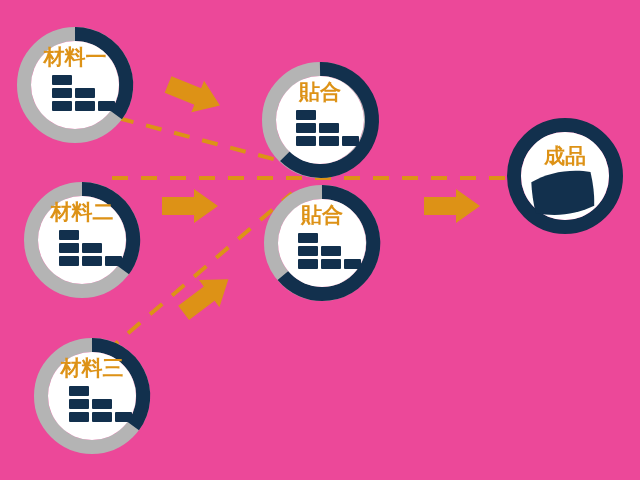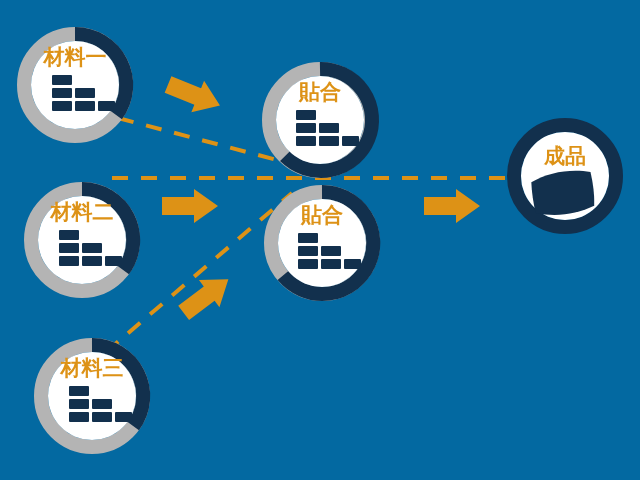--- a/index.html
+++ b/index.html
@@ -11,21 +11,21 @@
   body {
     width: 640px;
     height: 480px;
     font-family: "DejaVu Sans", "Liberation Sans", sans-serif;
     overflow: hidden;
   }
   #stage {
     position: relative;
     width: 640px;
     height: 480px;
-    background: #0369a1;
+    background: #ec4899;
   }
   #diagram-svg {
     position: absolute;
     left: 0;
     top: 0;
     width: 640px;
     height: 480px;
     display: block;
   }
   .node-label {

